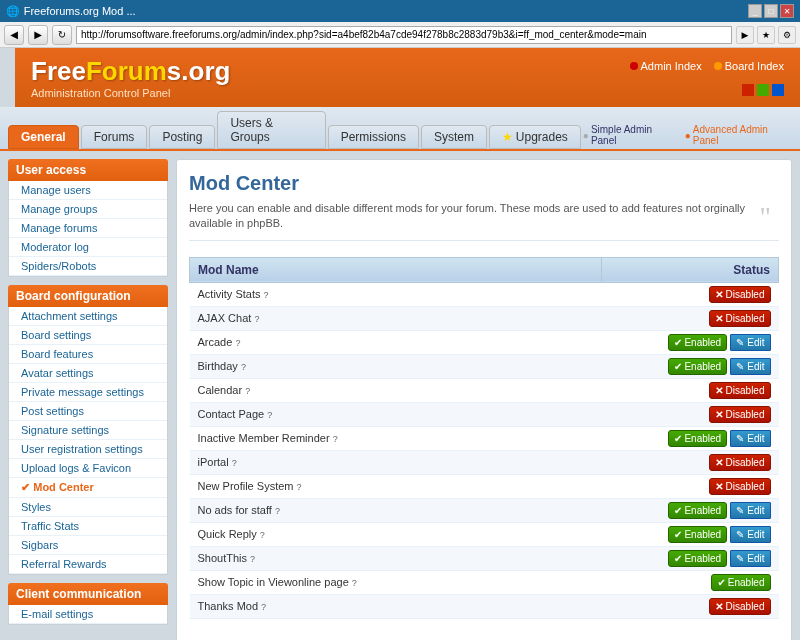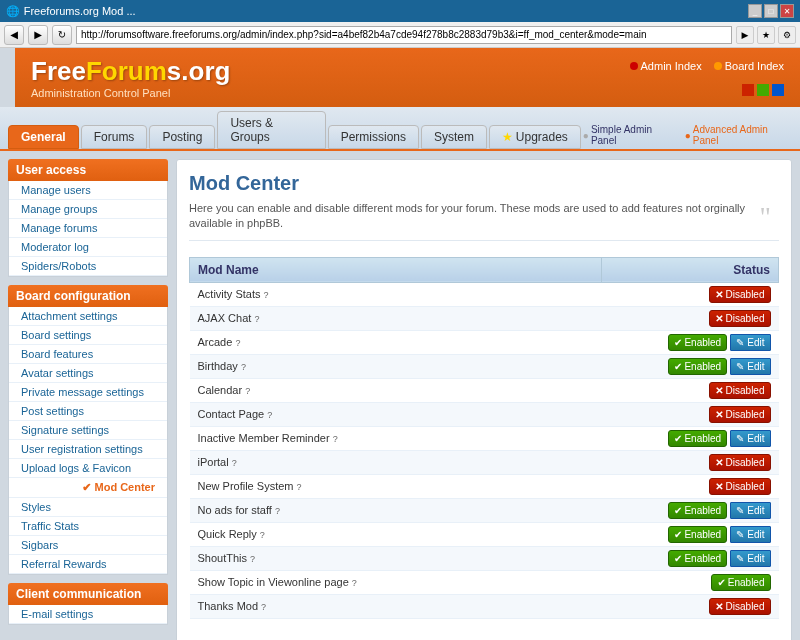--- a/index.html
+++ b/index.html
@@ -45,21 +45,21 @@
     .panel-link { color: #336; text-decoration: none; display: flex; align-items: center; gap: 2px; }
 
     
     .main-layout { display: flex; padding: 8px; gap: 8px; background: #d0d8e0; }
 
     
     .sidebar { width: 160px; flex-shrink: 0; }
     .sidebar-section-title { background: linear-gradient(#f07020, #e06010); color: white; font-size: 12px; font-weight: bold; padding: 4px 8px; border-radius: 3px 3px 0 0; margin-bottom: 0; }
     .sidebar-links { background: white; border: 1px solid #c8d0d8; border-top: none; margin-bottom: 8px; }
     .sidebar-link { display: block; padding: 3px 12px; color: #1a6496; text-decoration: none; border-bottom: 1px solid #e8f0f8; font-size: 11px; cursor: pointer; }
-    .sidebar-link.active { color: #e8671a; font-weight: bold; text-align: right; }
+    .sidebar-link.active { color: #e8671a; font-weight: bold; }
     .sidebar-link .check { color: #e8671a; margin-right: 3px; }
 
     
     .content { flex: 1; background: white; border: 1px solid #c8d0d8; border-radius: 3px; padding: 12px; min-height: 540px; }
     .page-title { font-size: 20px; color: #336699; font-weight: bold; margin-bottom: 6px; }
     .page-desc { font-size: 11px; color: #555; margin-bottom: 16px; line-height: 1.4; border-bottom: 1px solid #e0e8f0; padding-bottom: 8px; position: relative; }
     .quote-mark { position: absolute; right: 8px; bottom: 4px; font-size: 28px; color: #ccc; font-family: Georgia, serif; }
 
     
     .mods-table { width: 100%; border-collapse: collapse; }

